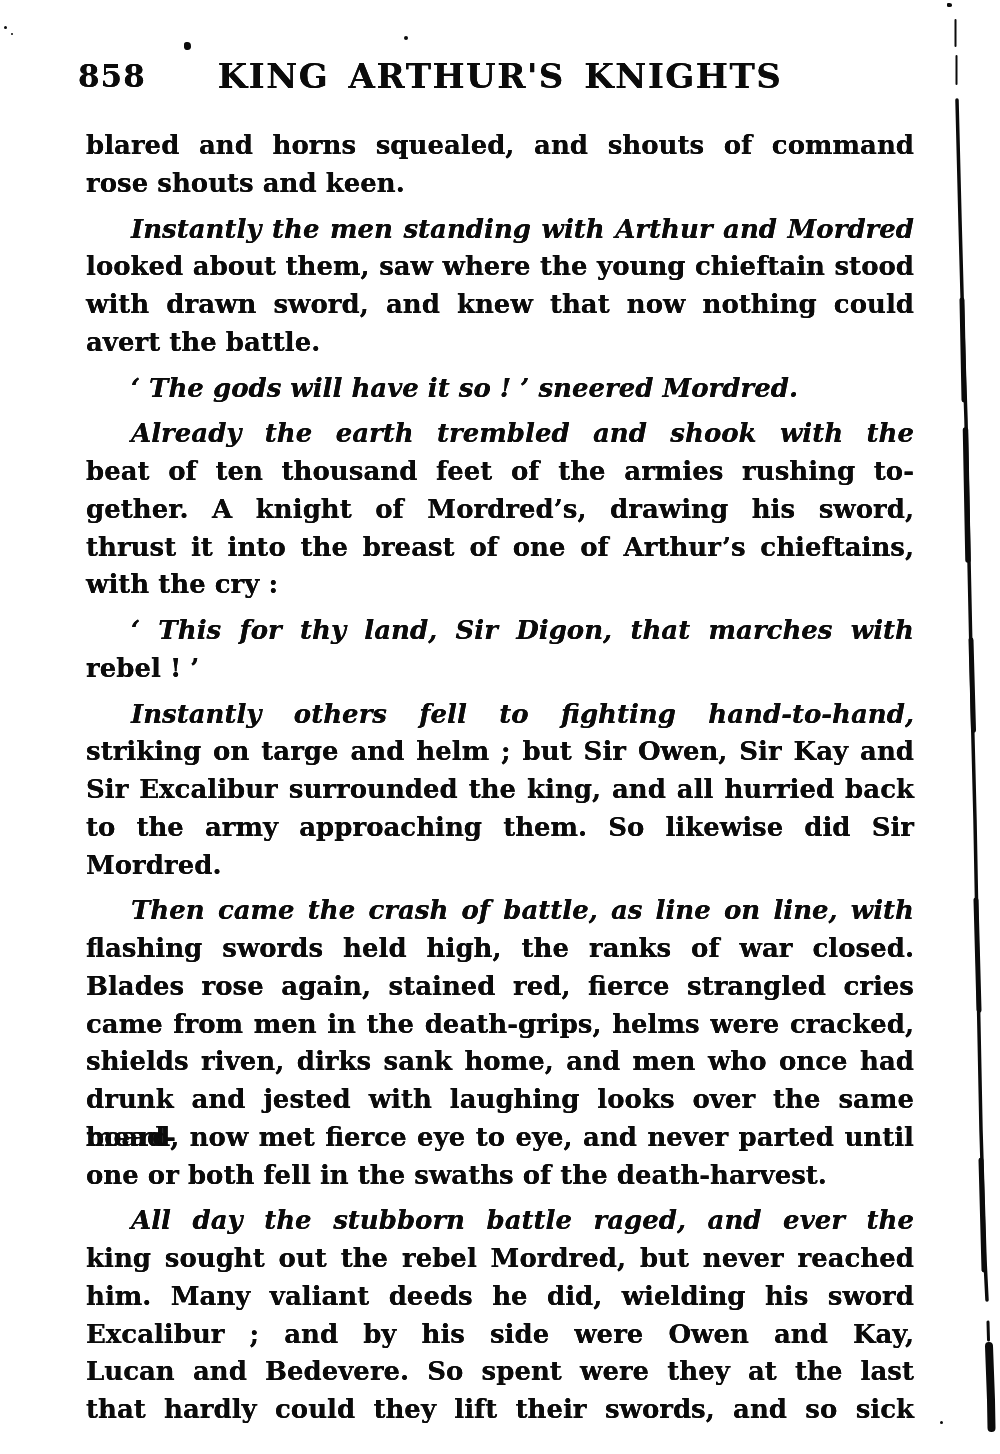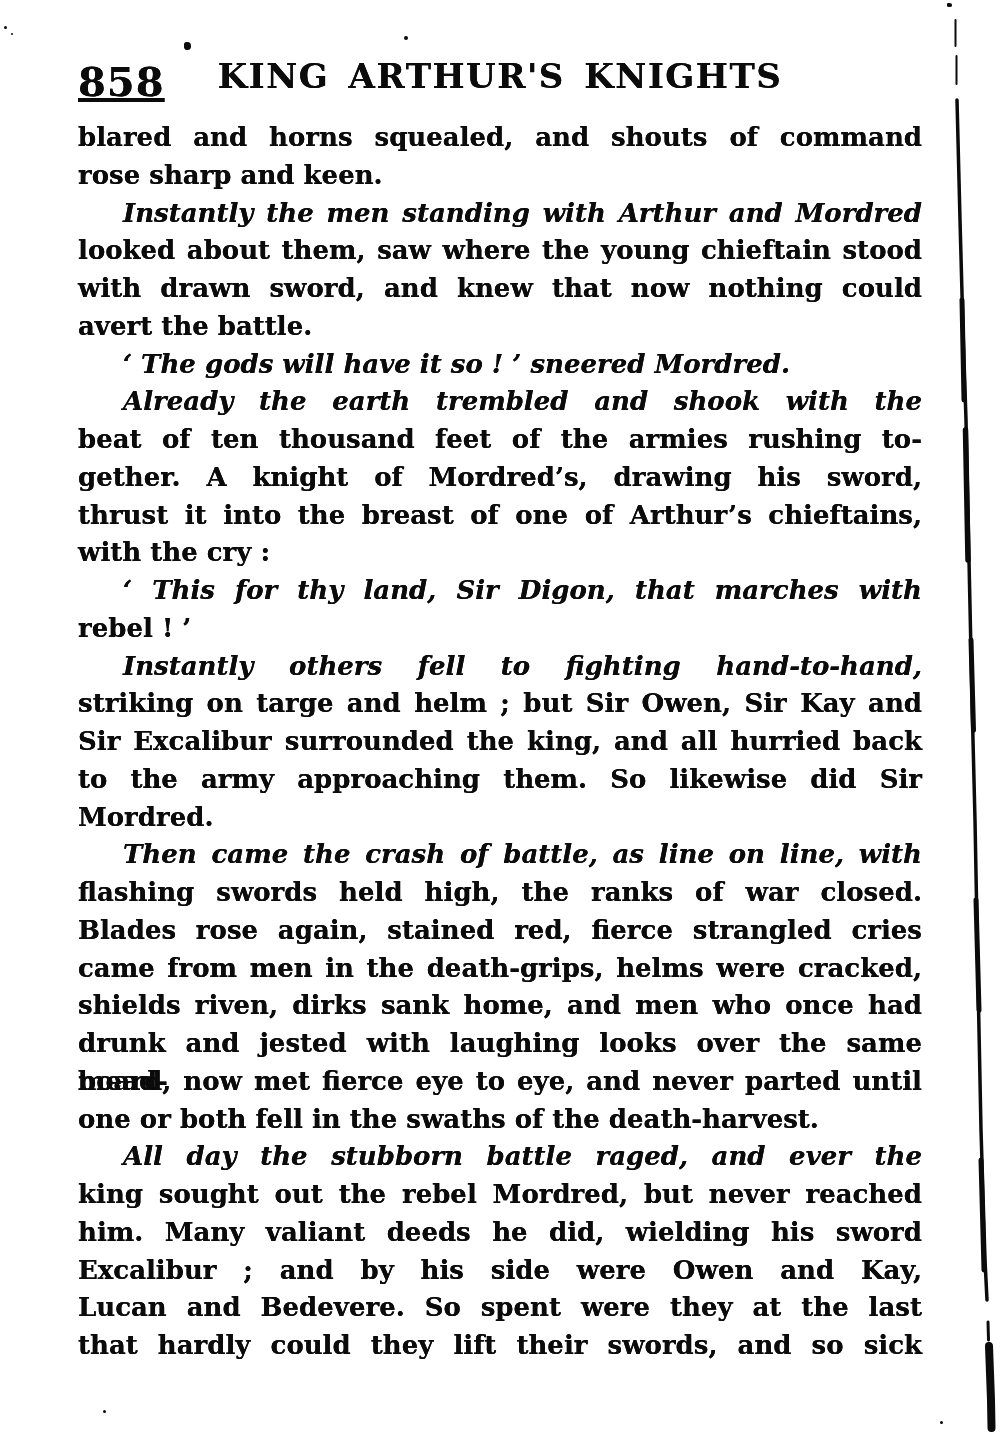--- a/index.html
+++ b/index.html
@@ -20,42 +20,41 @@
     color: var(--ink);
   }
   
   .header {
     position: absolute;
     top: 56px; left: 78px; right: 78px;
     height: 42px;
   }
   .page-number {
     position: absolute; left: 0; top: 2px;
-    font-size: 40px; font-weight: bold;
+    font-size: 31px; font-weight: bold;
     letter-spacing: 1px;
     text-shadow: 0 0 0.6px currentColor;
-    text-decoration: underline;
   }
   .running-title {
     position: absolute; left: 0; right: 0;
     top: 0;
     text-align: center;
     font-size: 34px; font-weight: bold;
     letter-spacing: 1.5px;
     word-spacing: 6px;
     white-space: nowrap;
     text-shadow: 0 0 0.6px currentColor;
   }
   
   .body-text {
     position: absolute;
     left: 78px; top: 119px;
     width: 844px;
   }
-  .paragraph { margin: 0; padding: 0; }
+  .paragraph { margin: 8px; padding: 0; }
   .line {
     height: 37.75px;
     line-height: 37.75px;
     font-size: 26px;
     font-weight: bold;
     text-shadow: 0 0 0.5px currentColor;
     white-space: nowrap;
     text-align: left;
   }
   .line.justify {
@@ -80,21 +79,21 @@
 
   <div class="header">
     <div class="page-number">858</div>
     <div class="running-title">KING ARTHUR'S KNIGHTS</div>
   </div>
 
   <div class="body-text">
 
   <div class="paragraph">
         <div class="line justify">blared and horns squealed, and shouts of command</div>
-        <div class="line">rose sharp and keen.</div>
+        <div class="line">rose shouts and keen.</div>
       </div>
       <div class="paragraph">
         <div class="line justify indent">Instantly the men standing with Arthur and Mordred</div>
         <div class="line justify">looked about them, saw where the young chieftain stood</div>
         <div class="line justify">with drawn sword, and knew that now nothing could</div>
         <div class="line">avert the battle.</div>
       </div>
       <div class="paragraph">
         <div class="line indent">‘ The gods will have it so ! ’ sneered Mordred.</div>
       </div>

